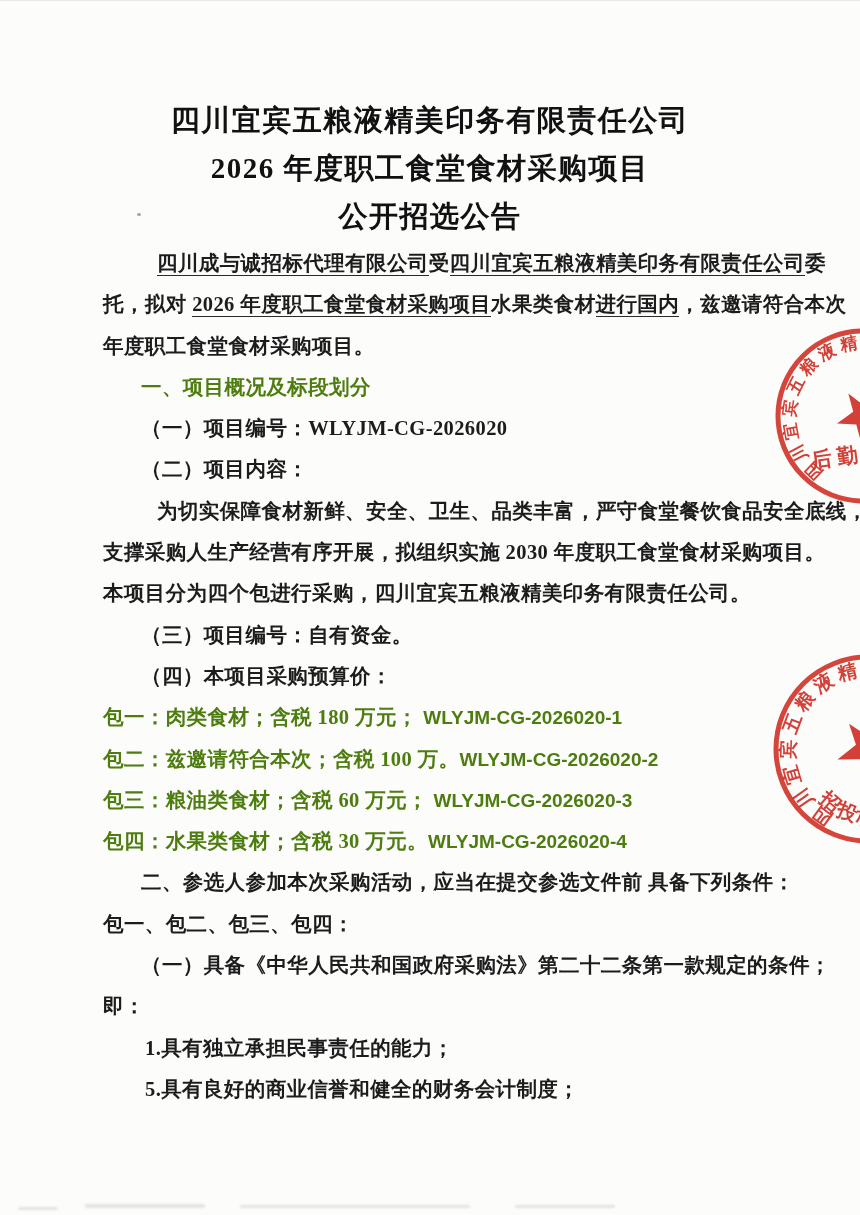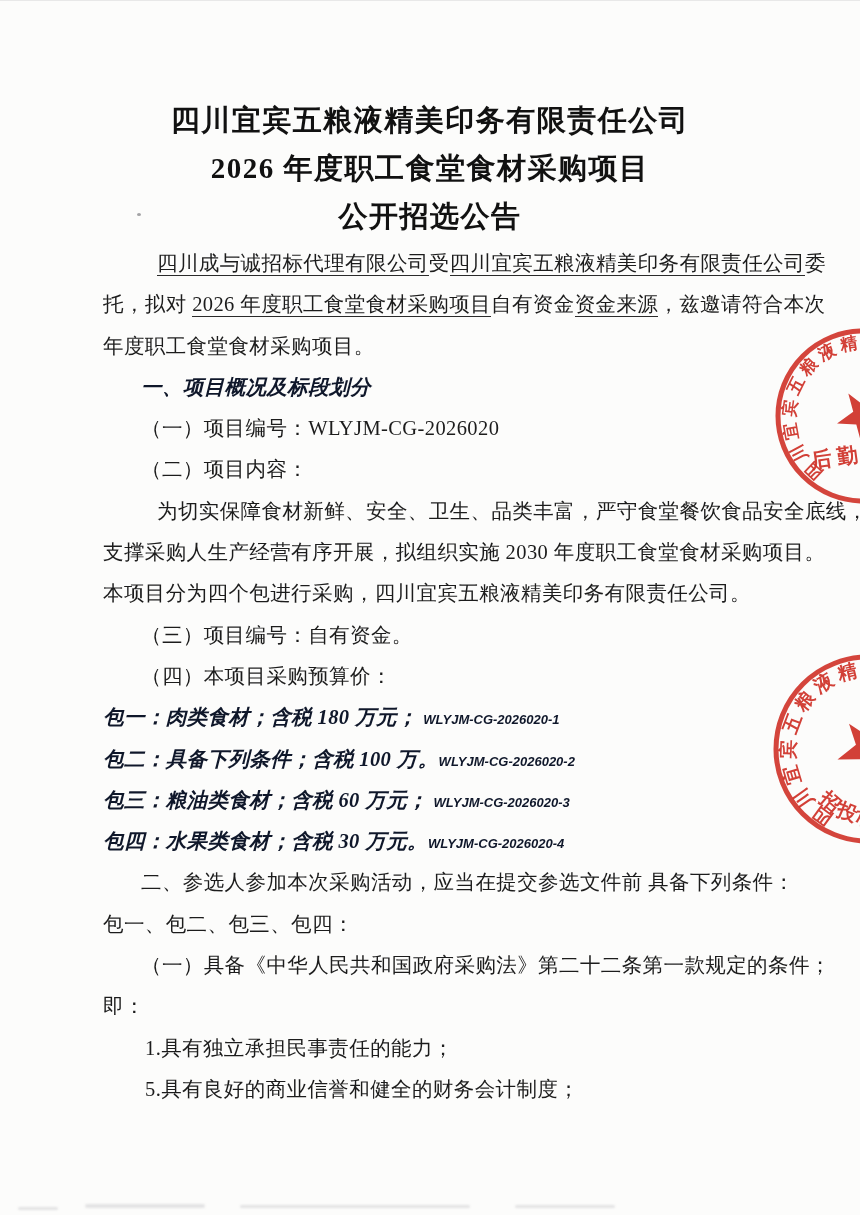--- a/index.html
+++ b/index.html
@@ -16,60 +16,60 @@
     position:absolute;top:95px;left:0;width:860px;
     text-align:center;font-weight:700;
     font-size:29px;line-height:48px;letter-spacing:1.5px;
     color:#111;
   }
   .doc-body{
     position:absolute;top:242px;left:103px;width:680px;
     font-size:20.5px;line-height:41.3px;letter-spacing:0.4px;
     white-space:nowrap;
   }
-  .line{height:41.3px;overflow:visible;}
+  .line{height:41.3px;overflow:visible;font-weight:bold;}
   .ind1{padding-left:54px;}
   .ind2{padding-left:38px;}
   .ind3{padding-left:42px;}
-  .bold{font-weight:700;color:#0f172a;font-style:italic;}
+  .bold{font-weight:700;color:#4d7c0f;}
   .u{border-bottom:1.6px solid #2a2a2a;padding-bottom:1px;}
   .code{
     font-family:"Liberation Sans","DejaVu Sans",sans-serif;
-    font-size:13px;letter-spacing:0;
+    font-size:19px;letter-spacing:0;
   }
   .seal{position:absolute;pointer-events:none;}
   .seal text{font-family:"Liberation Serif","DejaVu Serif",serif;}
   .speck{position:absolute;background:rgba(90,90,95,.55);border-radius:50%;}
   .smudge{position:absolute;background:rgba(140,140,150,.22);filter:blur(1px);border-radius:2px;}
 </style>
 </head>
 <body>
 
 <div class="page">
 
   <div class="title-block">
     <div>四川宜宾五粮液精美印务有限责任公司</div>
     <div>2026 年度职工食堂食材采购项目</div>
     <div>公开招选公告</div>
   </div>
 
   <div class="doc-body">
       <div class="line ind1"><span class="u">四川成与诚招标代理有限公司</span><span>受</span><span class="u">四川宜宾五粮液精美印务有限责任公司</span><span>委</span></div>
-      <div class="line"><span>托，拟对 </span><span class="u">2026 年度职工食堂食材采购项目</span><span>自有资金</span><span class="u">资金来源</span><span>，兹邀请符合本次</span></div>
+      <div class="line"><span>托，拟对 </span><span class="u">2026 年度职工食堂食材采购项目</span><span>水果类食材</span><span class="u">进行国内</span><span>，兹邀请符合本次</span></div>
       <div class="line"><span>年度职工食堂食材采购项目。</span></div>
       <div class="line ind2 bold"><span>一、项目概况及标段划分</span></div>
       <div class="line ind2"><span>（一）项目编号：WLYJM-CG-2026020</span></div>
       <div class="line ind2"><span>（二）项目内容：</span></div>
       <div class="line ind1"><span>为切实保障食材新鲜、安全、卫生、品类丰富，严守食堂餐饮食品安全底线，</span></div>
       <div class="line"><span>支撑采购人生产经营有序开展，拟组织实施 2030 年度职工食堂食材采购项目。</span></div>
       <div class="line"><span>本项目分为四个包进行采购，四川宜宾五粮液精美印务有限责任公司。</span></div>
       <div class="line ind2"><span>（三）项目编号：自有资金。</span></div>
       <div class="line ind2"><span>（四）本项目采购预算价：</span></div>
       <div class="line bold"><span>包一：肉类食材；含税 180 万元； </span><span class="code">WLYJM-CG-2026020-1</span></div>
-      <div class="line bold"><span>包二：具备下列条件；含税 100 万。</span><span class="code">WLYJM-CG-2026020-2</span></div>
+      <div class="line bold"><span>包二：兹邀请符合本次；含税 100 万。</span><span class="code">WLYJM-CG-2026020-2</span></div>
       <div class="line bold"><span>包三：粮油类食材；含税 60 万元； </span><span class="code">WLYJM-CG-2026020-3</span></div>
       <div class="line bold"><span>包四：水果类食材；含税 30 万元。</span><span class="code">WLYJM-CG-2026020-4</span></div>
       <div class="line ind2"><span>二、参选人参加本次采购活动，应当在提交参选文件前 具备下列条件：</span></div>
       <div class="line"><span>包一、包二、包三、包四：</span></div>
       <div class="line ind2"><span>（一）具备《中华人民共和国政府采购法》第二十二条第一款规定的条件；</span></div>
       <div class="line"><span>即：</span></div>
       <div class="line ind3"><span>1.具有独立承担民事责任的能力；</span></div>
       <div class="line ind3"><span>5.具有良好的商业信誉和健全的财务会计制度；</span></div>
     </div>
 

